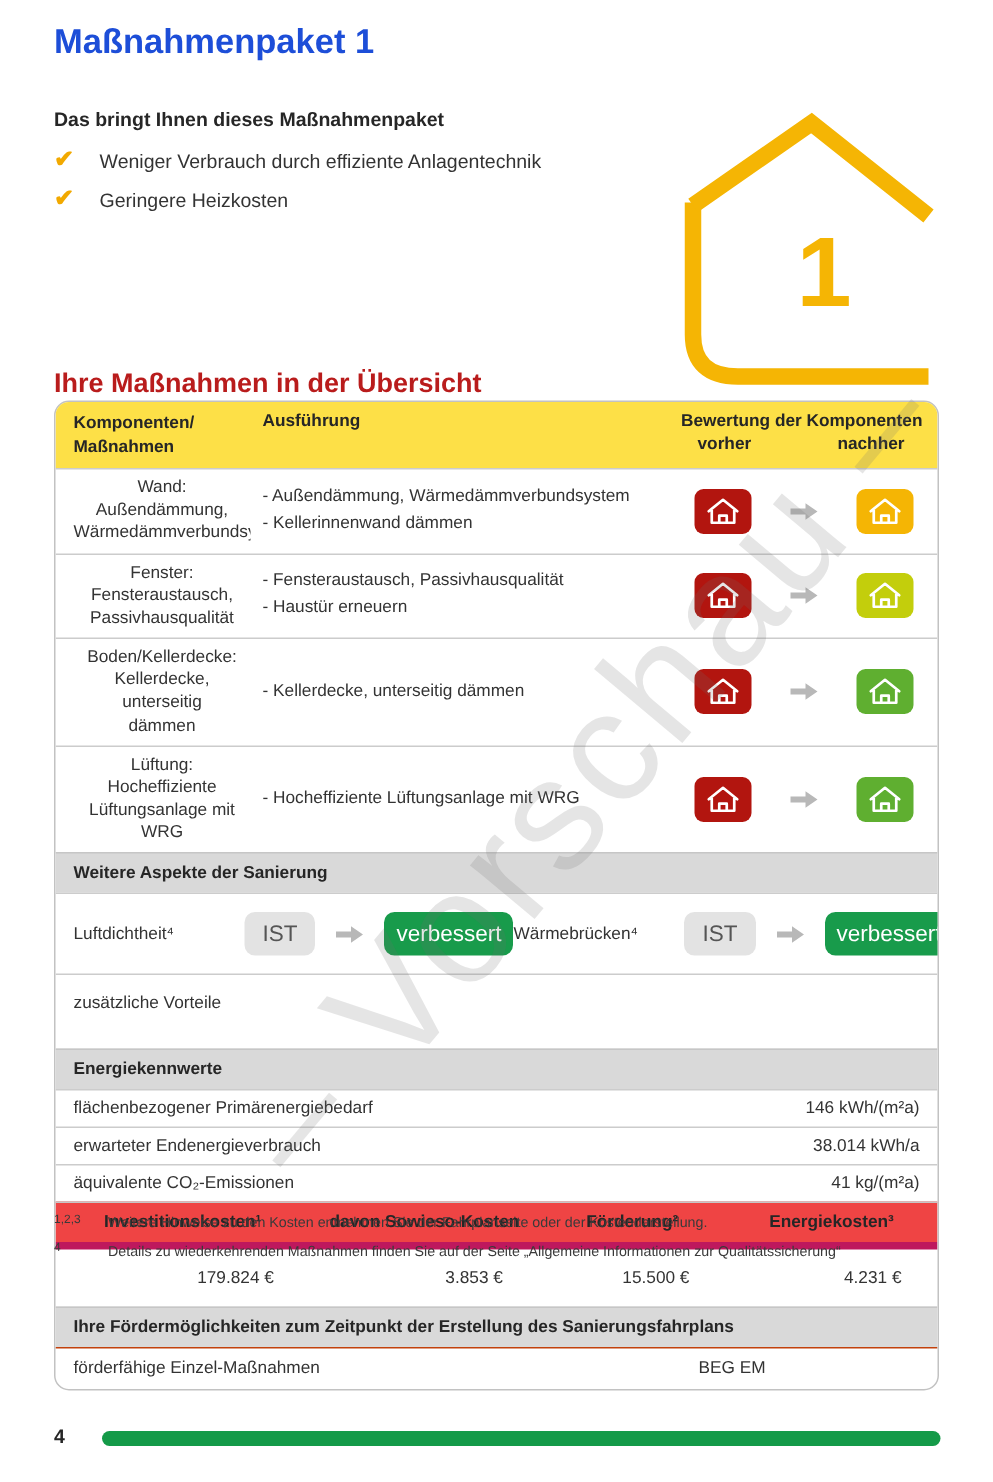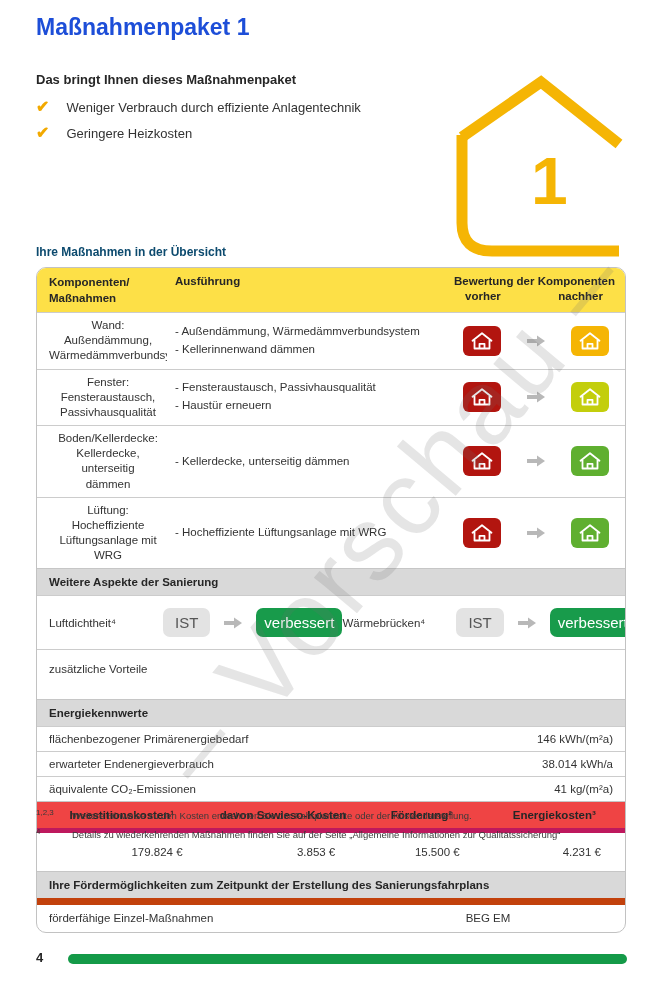--- a/index.html
+++ b/index.html
@@ -12,21 +12,21 @@
 
   .benefits { position:absolute; left:36px; top:72px; width:420px; }
   .benefits-heading { font-size:13px; font-weight:bold; color:#262626; margin-bottom:12px; }
   .benefit-item { display:flex; align-items:center; gap:17px; margin-bottom:10px; font-size:13px; color:#333; }
   .check-icon { font-size:16px; font-weight:bold; line-height:1; }
 
   .house-badge { position:absolute; left:455px; top:72px; width:172px; height:186px; }
   .house-badge svg { position:absolute; left:0; top:0; }
   .house-number { position:absolute; left:76px; top:76px; font-size:66px; font-weight:bold; line-height:1; }
 
-  .overview-heading { position:absolute; left:36px; top:245px; font-size:12px; font-weight:bold; color:#0c4a6e; }
+  .overview-heading { position:absolute; left:36px; top:245px; font-size:18px; font-weight:bold; color:#b91c1c; }
 
   .table {
     position:absolute; left:36px; top:267px; width:590px; box-sizing:border-box;
     border:1px solid #c2c2c2; border-radius:10px; overflow:hidden; font-size:11.5px; background:#fff;
   }
   .grid3 { display:grid; grid-template-columns:130px 1fr 176px; }
   .thead { background:#fde047; padding:7px 0 6px; }
   .th-comp { padding-left:12px; font-weight:bold; white-space:pre-line; line-height:1.35; color:#262626; }
   .th-exec { padding-left:8px; font-weight:bold; color:#262626; }
   .th-rating { font-weight:bold; color:#262626; padding-right:10px; }
@@ -51,21 +51,21 @@
 
   .vorteile-row { padding:13px 12px 24px; border-top:1px solid #cccccc; }
 
   .kv-row { display:flex; justify-content:space-between; padding:6px 12px; border-top:1px solid #cccccc; }
 
   .cost-head { display:grid; grid-template-columns:1.5fr 1.35fr 1.1fr 1.25fr; background:#ef4444; font-weight:bold; color:#262626; padding:7px 0; border-top:1px solid #c6c6c6; }
   .cost-head > div { text-align:center; }
   .cost-values { display:grid; grid-template-columns:1.5fr 1.35fr 1.1fr 1.25fr; padding:13px 0; border-top:5px solid #be185d; }
   .cost-values > div { text-align:right; padding-right:24px; }
 
-  .fund-row { display:flex; padding:7px 12px 8px; border-top:7px solid #c2410c; align-items:center; }
+  .fund-row { display:flex; padding:7px 12px 8px; border-top:1px solid #c2410c; align-items:center; }
   .fund-label { flex:1; }
   .fund-value { width:250px; text-align:center; }
 
   .footnotes { position:absolute; left:36px; top:810px; width:580px; font-size:9.5px; color:#3a3a3a; }
   .fn { display:flex; margin-bottom:8px; }
   .fn-marker { width:36px; font-size:8px; position:relative; top:-2px; flex-shrink:0; }
 
   .footer-num { position:absolute; left:36px; top:950px; font-size:13px; font-weight:bold; color:#262626; }
   .footer-bar { position:absolute; left:68px; top:954px; width:559px; height:10px; border-radius:5px; }
 

